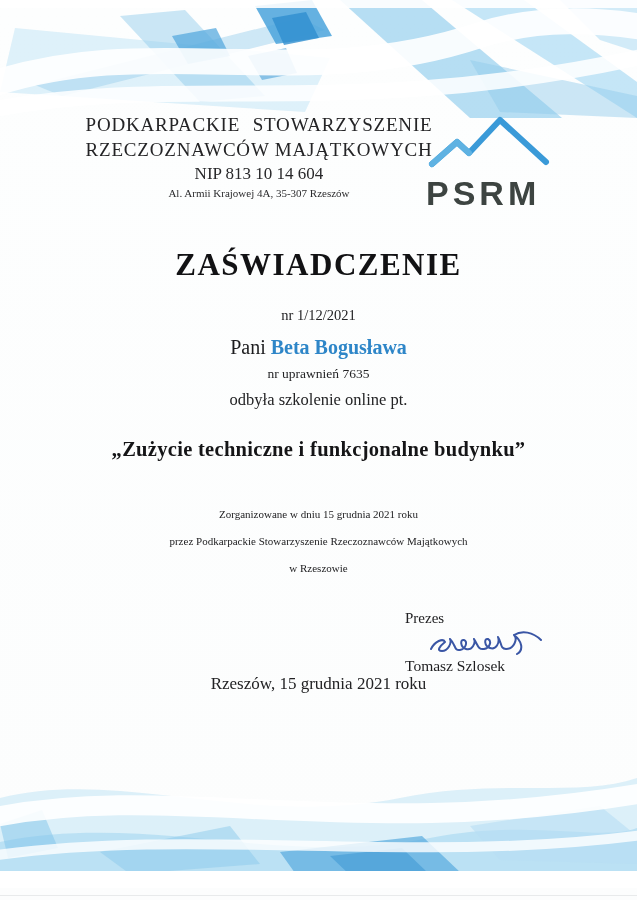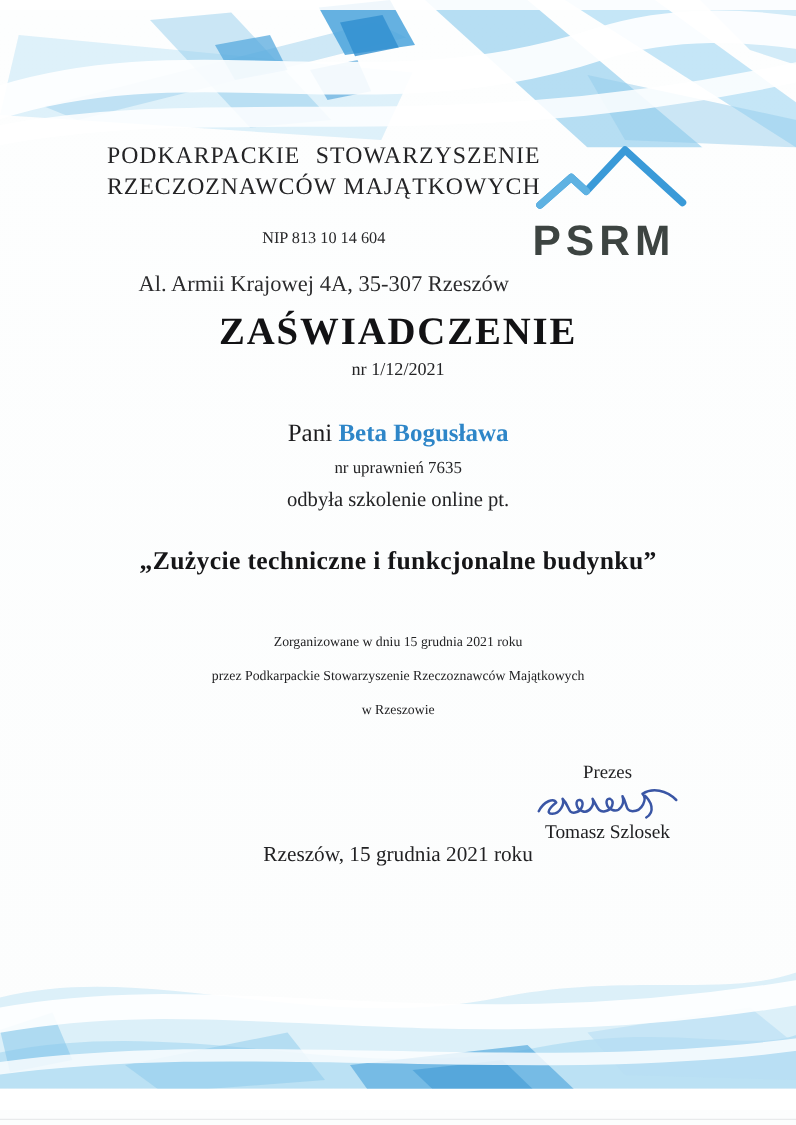--- a/index.html
+++ b/index.html
@@ -16,43 +16,43 @@
     padding-left:39px;
   }
   .band{position:absolute;left:0;width:637px;pointer-events:none;}
   .band.top{top:0;height:118px;}
   .band.bottom{top:756px;height:132px;}
   .page-edge{position:absolute;left:0;right:0;bottom:4px;height:1px;background:rgba(60,70,80,0.10);}
 
   .org-block{position:absolute;top:112px;left:38px;width:442px;text-align:center;}
   .org-line{font-size:19px;letter-spacing:0.8px;line-height:25px;color:#242426;}
   .org-line.first{word-spacing:7px;}
-  .org-nip{font-size:13px;margin-top:20px;color:#28282a;}
-  .org-addr{font-size:18px;margin-top:19px;color:#2b2b2d;}
+  .org-nip{font-size:17px;margin-top:2px;color:#28282a;}
+  .org-addr{font-size:11px;margin-top:3px;color:#2b2b2d;}
 
   .logo{position:absolute;top:112px;left:424px;width:128px;height:106px;}
 
   .title-block{position:absolute;top:247px;left:0;width:637px;text-align:center;}
   .cert-title{font-size:31px;font-weight:bold;letter-spacing:1.5px;color:#121214;}
-  .cert-number{font-size:14.5px;margin-top:5px;color:#232325;}
+  .cert-number{font-size:14.5px;margin-top:24px;color:#232325;}
 
   .recipient-block{position:absolute;top:336px;left:0;width:637px;text-align:center;}
   .recipient-line{font-size:20px;color:#1c1c1e;}
   .recipient-name{font-weight:bold;color:#2e86c8;}
   .license{font-size:13.5px;margin-top:7px;color:#242426;}
   .completion{font-size:16.5px;margin-top:8px;color:#222224;}
 
   .course-title{position:absolute;top:438px;left:0;width:637px;text-align:center;
     font-size:20.5px;font-weight:bold;color:#151517;letter-spacing:0.3px;}
 
   .organized-block{position:absolute;top:501px;left:0;width:637px;text-align:center;
     font-size:11px;color:#222224;}
   .organized-block .ln{line-height:27px;}
 
-  .sig-block{position:absolute;top:610px;left:405px;width:162px;text-align:center;}
+  .sig-block{position:absolute;top:610px;left:405px;width:162px;text-align:left;}
   .sig-role{font-size:15px;color:#222224;}
   .sig-scrawl{display:block;margin:-2px auto -4px auto;}
   .sig-name{font-size:15.5px;color:#1e1e20;}
 
   .footer-date{position:absolute;top:674px;left:0;width:637px;text-align:center;
     font-size:17px;color:#222224;}
 
   .logo-text{
     font-family:"Liberation Sans","DejaVu Sans",sans-serif;
     font-size:34px;letter-spacing:4px;color:#3d4441;font-weight:700;

